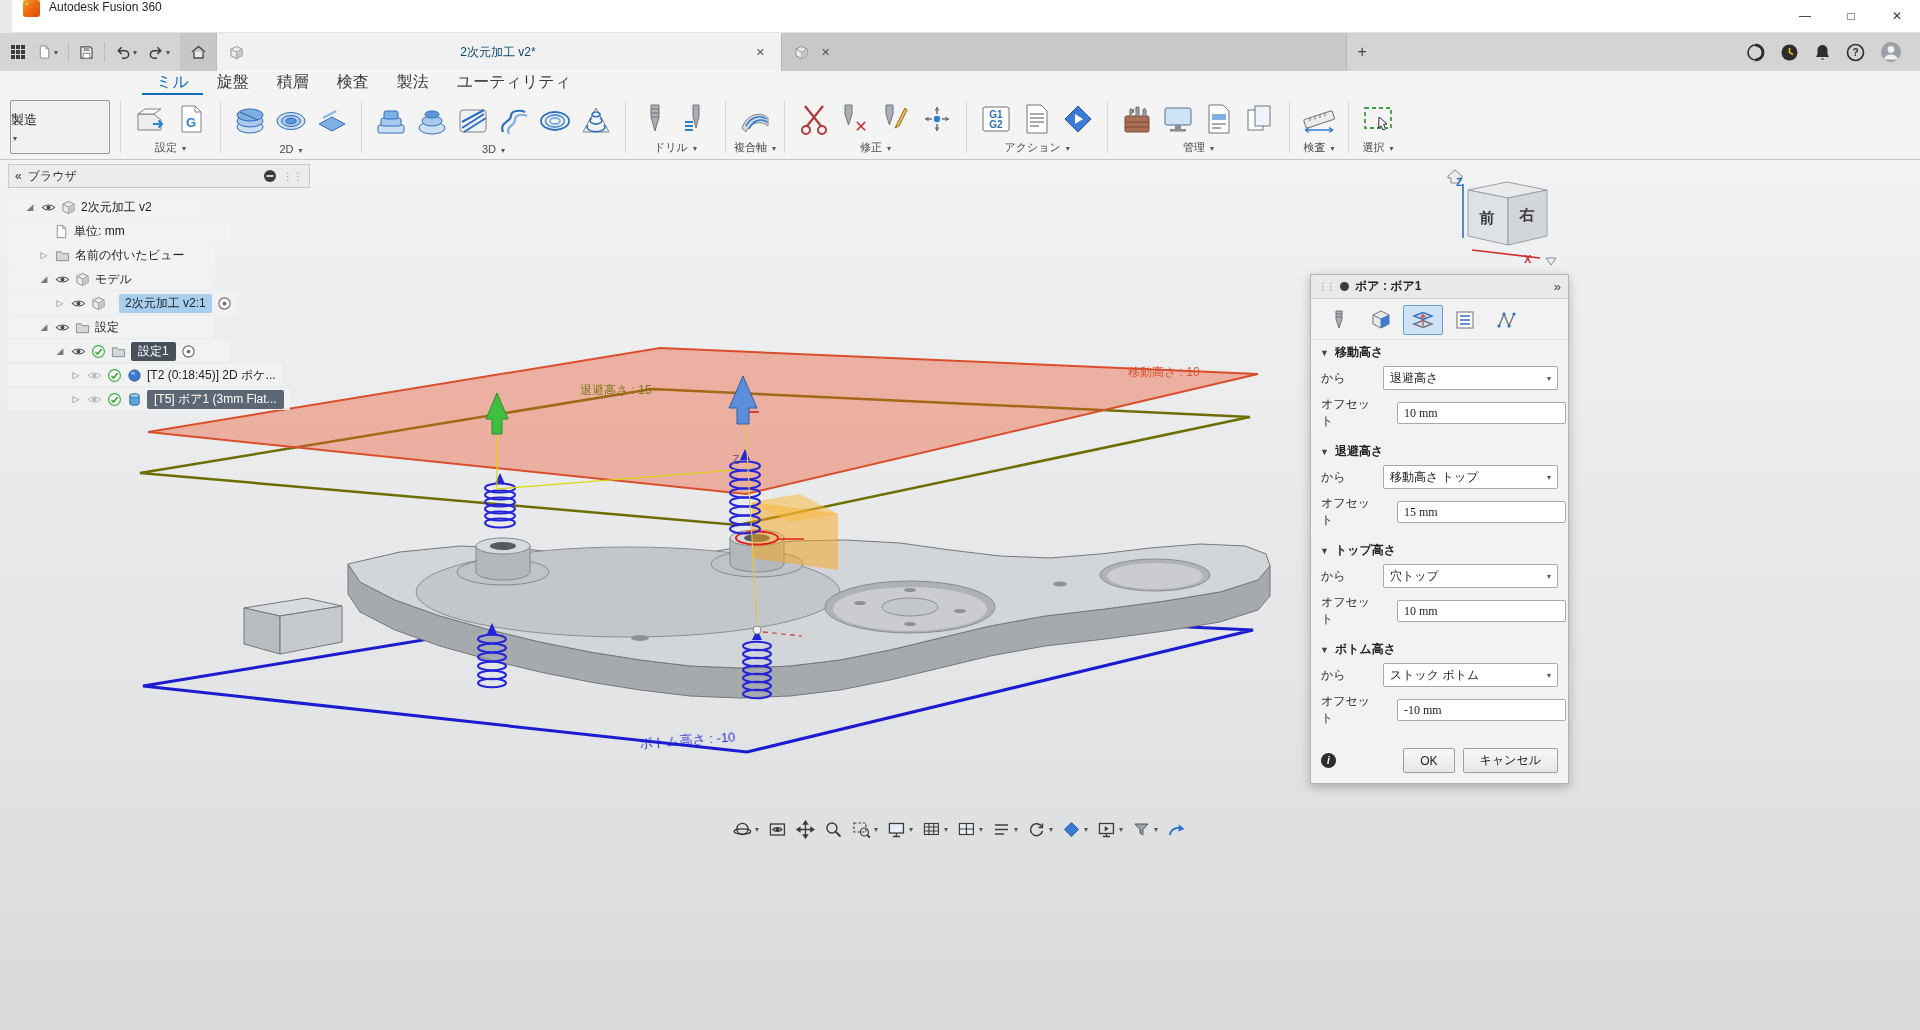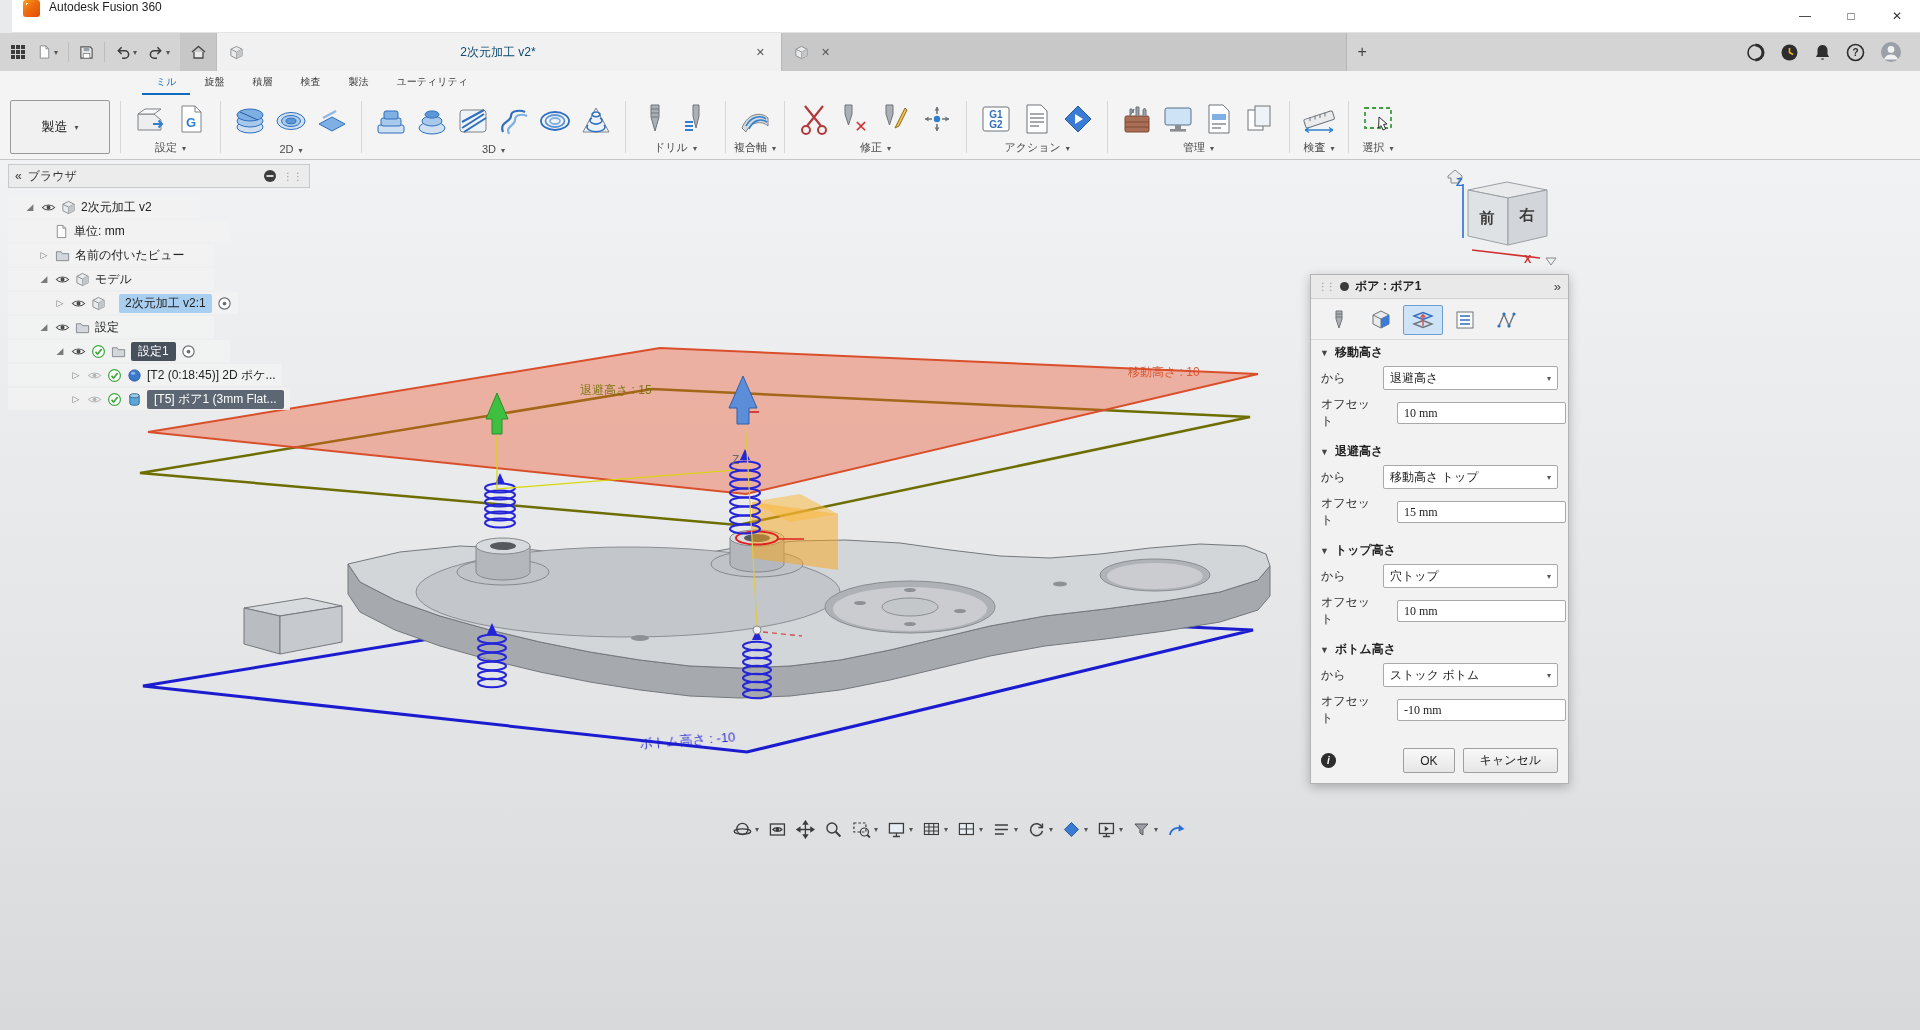--- a/index.html
+++ b/index.html
@@ -20,25 +20,25 @@
   .qat-sep{width:1px;height:20px;background:#bdbdbd;margin:0 3px;}
   .caret-s{font-size:8px;color:#555;margin-left:2px;}
   .home-tile{width:36px;background:#c7c7c7;display:flex;align-items:center;justify-content:center;border-right:1px solid #bdbdbd;}
   .doc-tab{flex:0 0 540px;display:flex;align-items:center;padding:0 12px;gap:8px;background:#c8c8c8;border-right:1px solid #b8b8b8;}
   .doc-tab.active{background:#f1f1f1;}
   .doc-tab .tab-label{flex:1;text-align:center;font-size:12px;color:#0c4a6e;white-space:nowrap;overflow:hidden;}
   .tab-close{font-size:11px;color:#555;padding:2px 4px;}
   .newtab-btn{width:30px;display:flex;align-items:center;justify-content:center;font-size:16px;color:#444;}
   .tab-right{margin-left:auto;display:flex;align-items:center;gap:15px;padding:0 18px;}
   .ribbon-tabs{height:24px;background:#f4f4f4;display:flex;align-items:flex-end;padding-left:142px;}
-  .rtab{padding:0 14px;line-height:22px;font-size:10px;color:#3c3c3c;border-bottom:2px solid transparent;}
+  .rtab{padding:0 14px;line-height:22px;font-size:16px;color:#3c3c3c;border-bottom:2px solid transparent;}
   .rtab.active{color:#0f6cbd;border-bottom-color:#0f6cbd;}
   .ribbon{height:64px;background:#f4f4f4;border-bottom:1px solid #c6c6c6;display:flex;align-items:stretch;}
   .ws-btn{margin:5px 10px;width:98px;border:1px solid #9a9a9a;border-radius:2px;background:#f1f1f1;
-       display:flex;align-items:center;justify-content:center;gap:5px;font-size:13px;color:#222;}
+       display:flex;justify-content:center;gap:5px;font-size:13px;color:#222;flex-direction:column;}
   .rgroup{display:flex;flex-direction:column;padding:0 6px;}
   .rgroup-icons{flex:1;display:flex;align-items:center;gap:7px;padding:3px 6px 0 6px;}
   .rgroup-label{text-align:center;font-size:11px;color:#4a4a4a;padding:0 2px 4px 2px;white-space:nowrap;}
   .rsep{width:1px;background:#d7d7d7;margin:6px 0;}
   .ricon{width:34px;height:34px;display:block;}
   .main{position:relative;width:1920px;height:872px;background:linear-gradient(#f1f2f3 0%,#e3e5e7 60%,#d7d9db 100%);overflow:hidden;}
   .vpsvg{position:absolute;left:0;top:0;}
   
   .browser{position:absolute;left:8px;top:4px;width:302px;}
   .bheader{height:22px;background:#ececec;border:1px solid #c9c9c9;display:flex;align-items:center;gap:6px;padding:0 6px;color:#333;}

